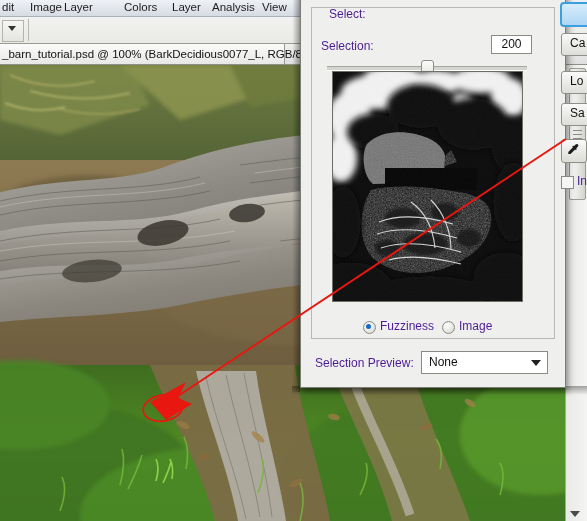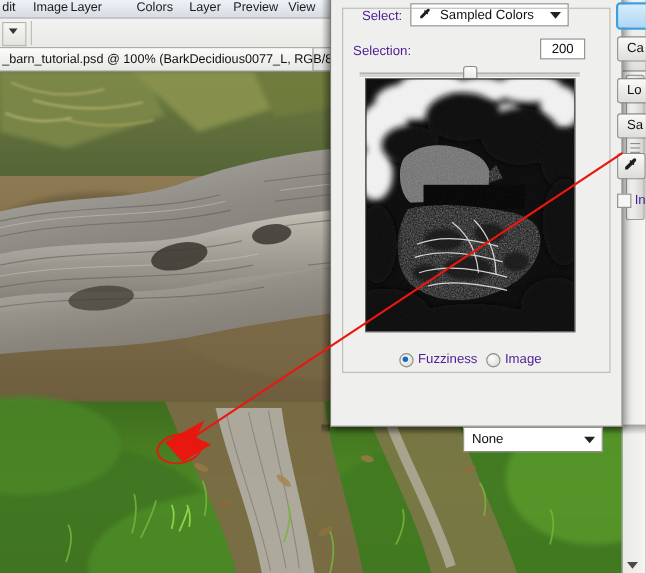--- a/index.html
+++ b/index.html
@@ -315,47 +315,40 @@
     </div>
     <div class="vbtn-down"></div>
   </div>
 
   <div class="menubar">
     <span class="mi" style="left:2px">dit</span>
     <span class="mi" style="left:30px">Image</span>
     <span class="mi" style="left:64px">Layer</span>
     <span class="mi" style="left:124px">Colors</span>
     <span class="mi" style="left:172px">Layer</span>
-    <span class="mi" style="left:212px">Preview</span>
+    <span class="mi" style="left:212px">Analysis</span>
     <span class="mi" style="left:262px">View</span>
   </div>
 
   <div class="optbar">
     <div class="tool-swatch"></div>
     <div class="tool-caret"></div>
     <div class="sep"></div>
   </div>
 
   <div class="tabbar">
     <div class="doctab" style="width:282px">_barn_tutorial.psd @ 100% (BarkDecidious0077_L, RGB/8</div>
   </div>
 
   <div class="dlg-shadow-l"></div>
   <div class="dlg-shadow-b"></div>
 
   <div class="dialog">
 
     <span class="lbl" style="left:28px;top:44px">Select:</span>
-    <div class="combo" style="left:72px;top:40px;width:142px;height:19px;">
-      <svg class="icon-eyedropper" style="left:6px;top:3px" width="13" height="13" viewBox="0 0 13 13">
-        <path d="M10.6 1.4a1.6 1.6 0 0 0-2.3 0L6.9 2.8 6.3 2.2 5.4 3.1l.6.6-4 4V9.6H3.9l4-4 .6.6.9-.9-.6-.6 1.4-1.4a1.6 1.6 0 0 0 0-2.3z" fill="#1d1d1d"></path>
-      </svg>
-      <span style="position:absolute;left:26px;top:0;line-height:19px;font-size:12px;">Sampled Colors</span>
-      <span class="caret"></span>
-    </div>
 
     <span class="lbl" style="left:20px;top:76px">Selection:</span>
     <div class="numfield" style="left:190px;top:72px;width:39px;height:17px;">200</div>
     <div class="slider-track" style="left:26px;top:103px;width:200px;"></div>
     <div class="slider-thumb" style="left:120px;top:97px;"></div>
 
     <div class="group"></div>
 
     <div class="preview" style="left:31px;top:108px;width:189px;height:229px;">
       <svg width="189" height="229" viewBox="0 0 189 229">
@@ -428,21 +421,22 @@
 
         <rect width="189" height="229" filter="url(#grain)" fill="#ffffff" opacity="0.10"></rect>
       </svg>
     </div>
 
     <div class="radio on" style="left:62px;top:358px"></div>
     <span class="lbl" style="left:79px;top:356px">Fuzziness</span>
     <div class="radio" style="left:141px;top:358px"></div>
     <span class="lbl" style="left:158px;top:356px">Image</span>
 
-    <div class="combo" style="left:120px;top:388px;width:125px;height:21px;margin-top:37px;">
+    <span class="lbl" style="left:14px;top:393px">Selection Preview:</span>
+    <div class="combo" style="left:120px;top:388px;width:125px;height:21px;">
       <span style="position:absolute;left:7px;top:0;line-height:21px;font-size:12px;">None</span>
       <span class="caret" style="top:8px"></span>
     </div>
 
     <div class="btn primary" style="left:259px;top:39px;width:60px;height:21px;">O</div>
     <div class="btn" style="left:260px;top:70px;width:60px;height:21px;line-height:19px;text-align:left;padding-left:8px;">Ca</div>
     <div class="btn" style="left:260px;top:108px;width:60px;height:21px;line-height:19px;text-align:left;padding-left:8px;">Lo</div>
     <div class="btn" style="left:260px;top:140px;width:60px;height:21px;line-height:19px;text-align:left;padding-left:8px;">Sa</div>
 
     <div class="eyedrop-btn" style="left:260px;top:176px;">

